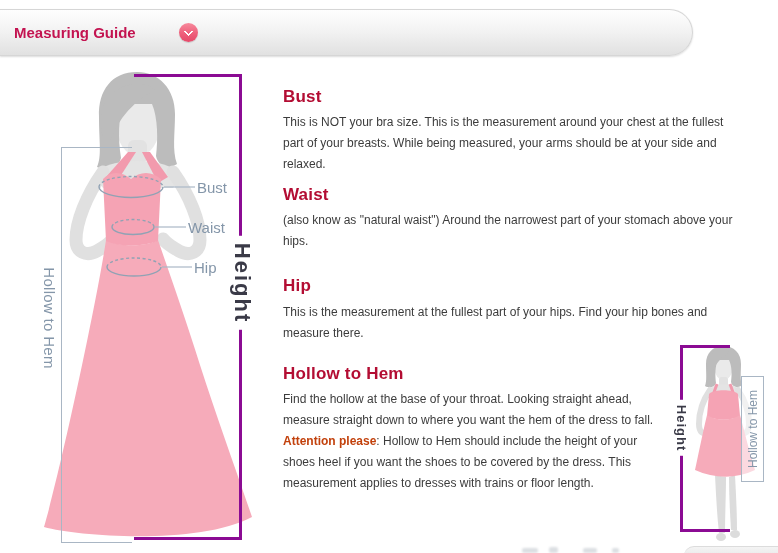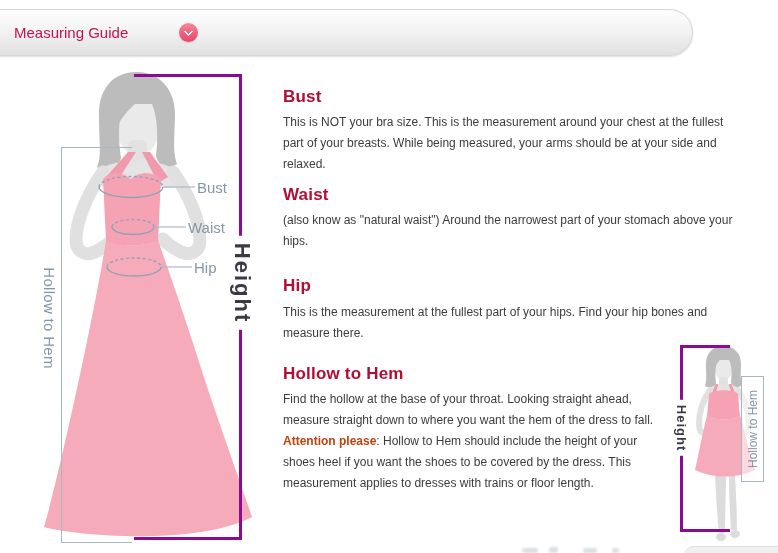--- a/index.html
+++ b/index.html
@@ -10,21 +10,21 @@
   
   .header-bar {
     position:absolute; left:0; top:9px; width:693px; height:47px;
     background:linear-gradient(180deg,#fefefe 0%,#f3f3f3 45%,#e9e9e9 75%,#e1e1e1 100%);
     border:1px solid #d6d6d6; border-left:none;
     border-radius:0 24px 24px 0;
     box-shadow:0 1px 2px rgba(0,0,0,.14);
   }
   .header-title {
     position:absolute; left:14px; top:0; height:45px; line-height:45px;
-    font-size:15px; font-weight:normal; color:#c31350;
+    font-size:15px; font-weight:bold; color:#c31350;
   }
   .chevron-btn {
     position:absolute; left:179px; top:13px; width:19px; height:19px; border-radius:50%;
     background:linear-gradient(180deg,#f78a9c 0%,#ee5f7b 55%,#e64868 100%);
     box-shadow:0 1px 1px rgba(0,0,0,.15);
     display:flex; align-items:center; justify-content:center; cursor:pointer;
   }
   .chevron-glyph {
     width:7px; height:7px; margin-top:-3px;
     border-right:2.5px solid #fff; border-bottom:2.5px solid #fff;

